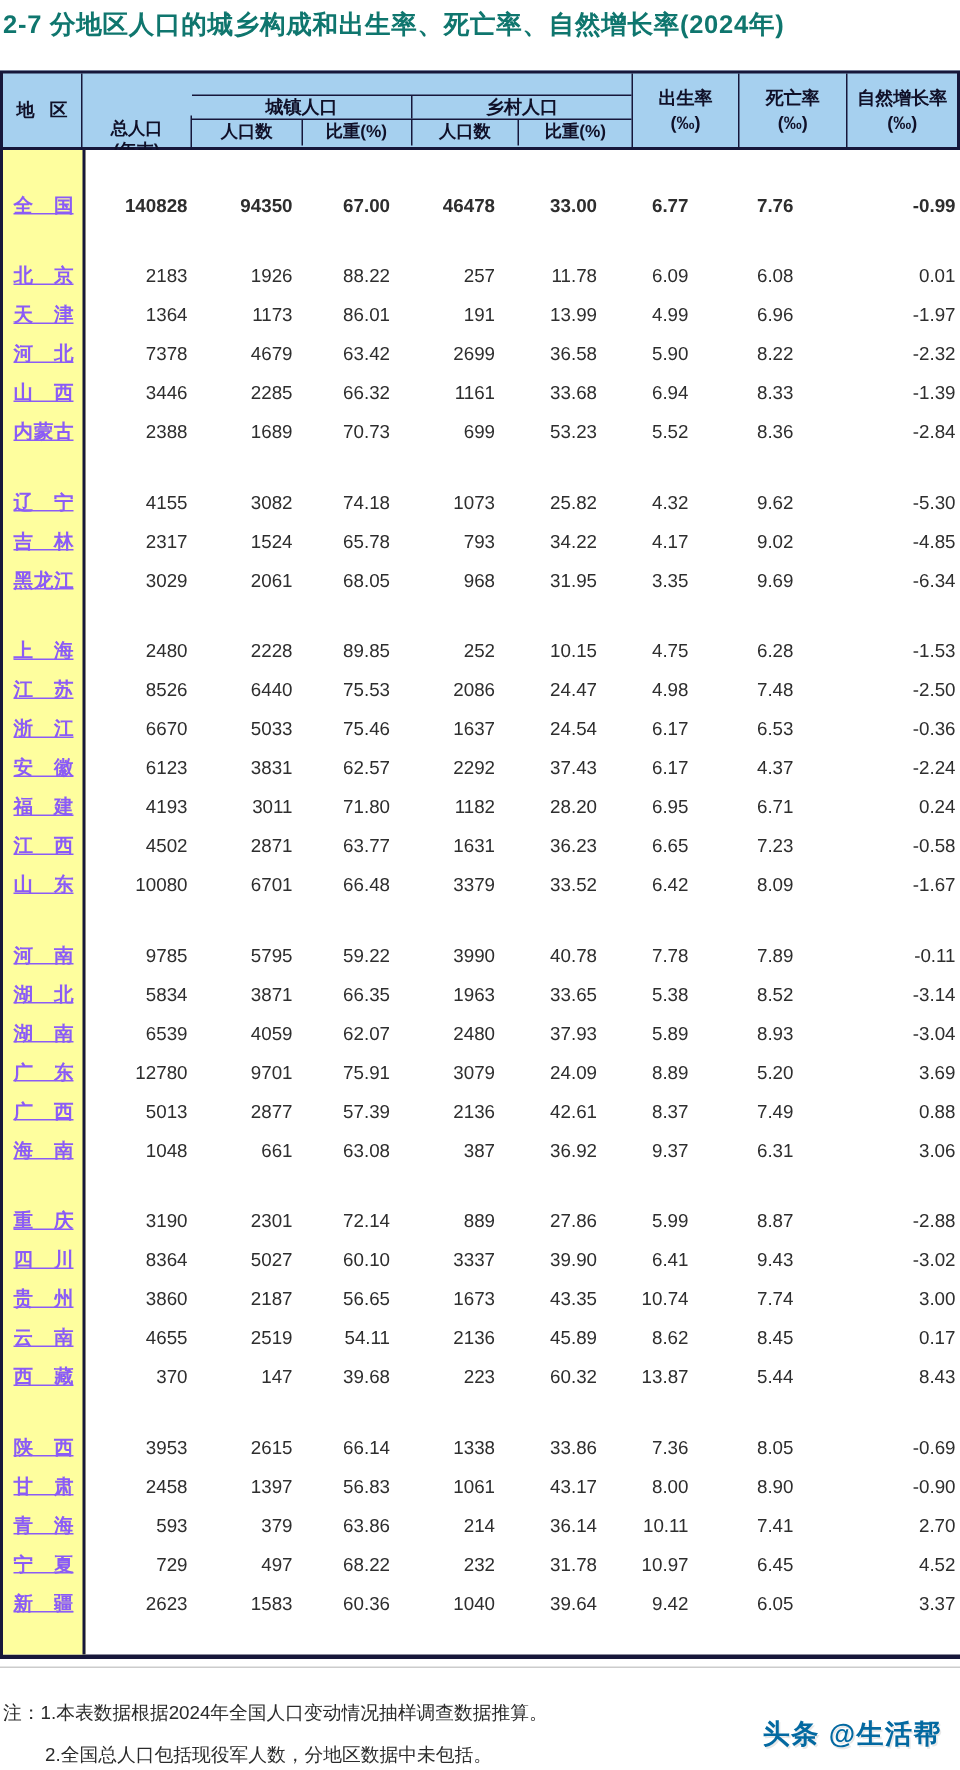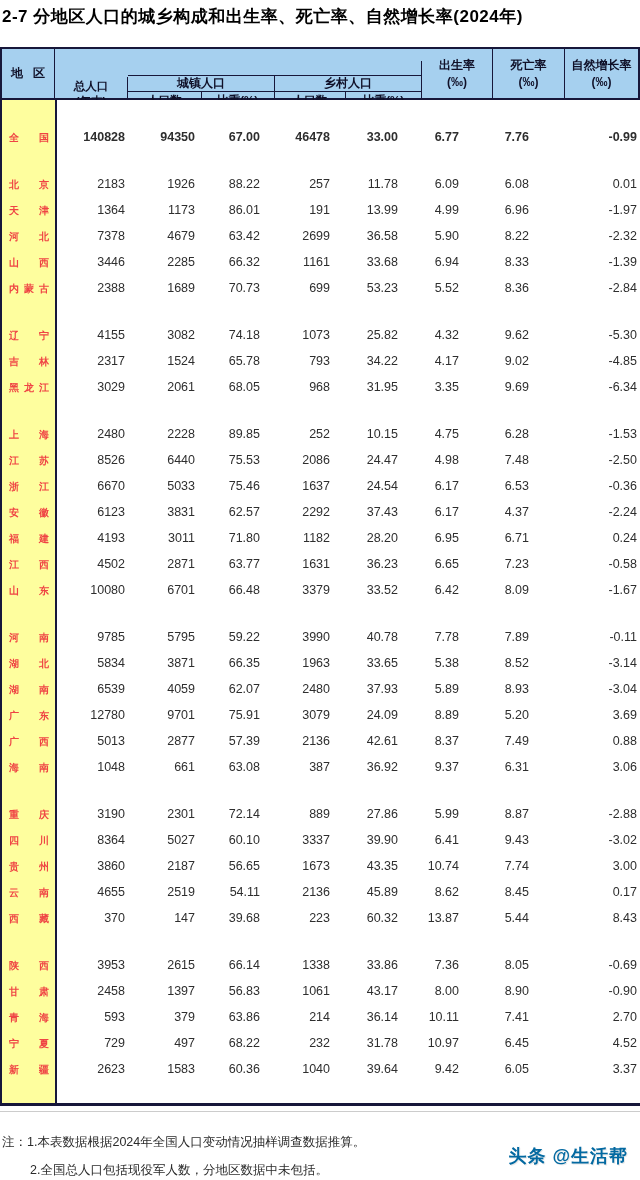--- a/index.html
+++ b/index.html
@@ -3,38 +3,38 @@
 <meta charset="utf-8">
 <style>
   * { margin:0; padding:0; box-sizing:border-box; }
   html,body { background:#ffffff; }
   .page {
     position:relative; width:640px; height:1180px; background:#ffffff;
     font-family:"Liberation Sans", sans-serif; overflow:hidden;
   }
   .title {
     position:absolute; left:2px; top:5px; width:636px;
-    font-size:17px; font-weight:700; color:#000000; letter-spacing:0.5px;
+    font-size:17px; font-weight:700; color:#0f766e; letter-spacing:0.5px;
     white-space:nowrap;
   }
   .table { position:absolute; left:0; top:47px; width:640px; }
 
   
   .thead {
     position:relative; height:53px; width:640px;
     background:#a6d0ef;
     border-top:2px solid #17173a; border-bottom:2px solid #17173a;
     border-left:2px solid #17173a; border-right:2px solid #17173a;
     color:#101028; font-size:12px; font-weight:600;
   }
   .hcell { position:absolute; top:0; height:49px; display:flex; align-items:center; justify-content:center; text-align:center; }
   .h-region   { left:0;    width:53px;  border-right:1px solid #17173a; }
   .h-region .jspan { display:inline-block; width:34px; text-align:justify; text-align-last:justify; }
   .h-total    { left:53px; width:73px;  border-right:1px solid #17173a; white-space:pre-line; line-height:15px; font-size:11.5px;margin-top:28px; }
-  .h-groups   { position:absolute; left:126px; top:12px; width:294px; height:63px; border-right:1px solid #17173a; }
+  .h-groups   { position:absolute; left:126px; top:0; width:294px; height:63px; border-right:1px solid #17173a; }
   .h-strip    { height:15px; border-bottom:1px solid #17173a; }
   .h-band     { height:16px; border-bottom:1px solid #17173a; display:flex; }
   .h-urban    { width:147px; border-right:1px solid #17173a; text-align:center; line-height:15px; }
   .h-rural    { flex:1; text-align:center; line-height:15px; }
   .h-sub      { height:17px; display:flex; font-size:11.5px; }
   .h-sub div  { line-height:16px; text-align:center; }
   .h-sub .s1  { width:74px; border-right:1px solid #17173a; }
   .h-sub .s2  { width:73px; border-right:1px solid #17173a; }
   .h-sub .s3  { width:72px; border-right:1px solid #17173a; }
   .h-sub .s4  { width:75px; }
@@ -53,21 +53,21 @@
     content:""; position:absolute; left:0; top:0; bottom:0; width:53px;
     background:#fefe9e; border-right:2px solid #17173a;
   }
   .tgroup { position:relative; }
   .tgroup + .tgroup { margin-top:21px; }
   .trow { display:flex; height:26px; line-height:26px; font-size:12.5px; color:#2e2e2e; position:relative; }
   .trow .cell { text-align:right; }
   .cell.region { width:53px; text-align:left; padding-left:7px; }
   .rname {
     display:inline-block; width:40px; text-align:justify; text-align-last:justify;
-    font-weight:700; font-size:10px; color:#ef4444; line-height:26px;
+    font-weight:700; font-size:13px; color:#8b5cf6; line-height:26px;text-decoration:underline;
   }
   .c1 { width:73px; padding-right:3px; }
   .c2 { width:74px; padding-right:7px; }
   .c3 { width:73px; padding-right:15px; }
   .c4 { width:72px; padding-right:17px; }
   .c5 { width:75px; padding-right:24px; }
   .c6 { width:71px; padding-right:34px; }
   .c7 { width:72px; padding-right:36px; }
   .c8 { width:75px; padding-right:3px; }
   .trow.bold .cell, .trow.bold .rname { font-weight:700; }

